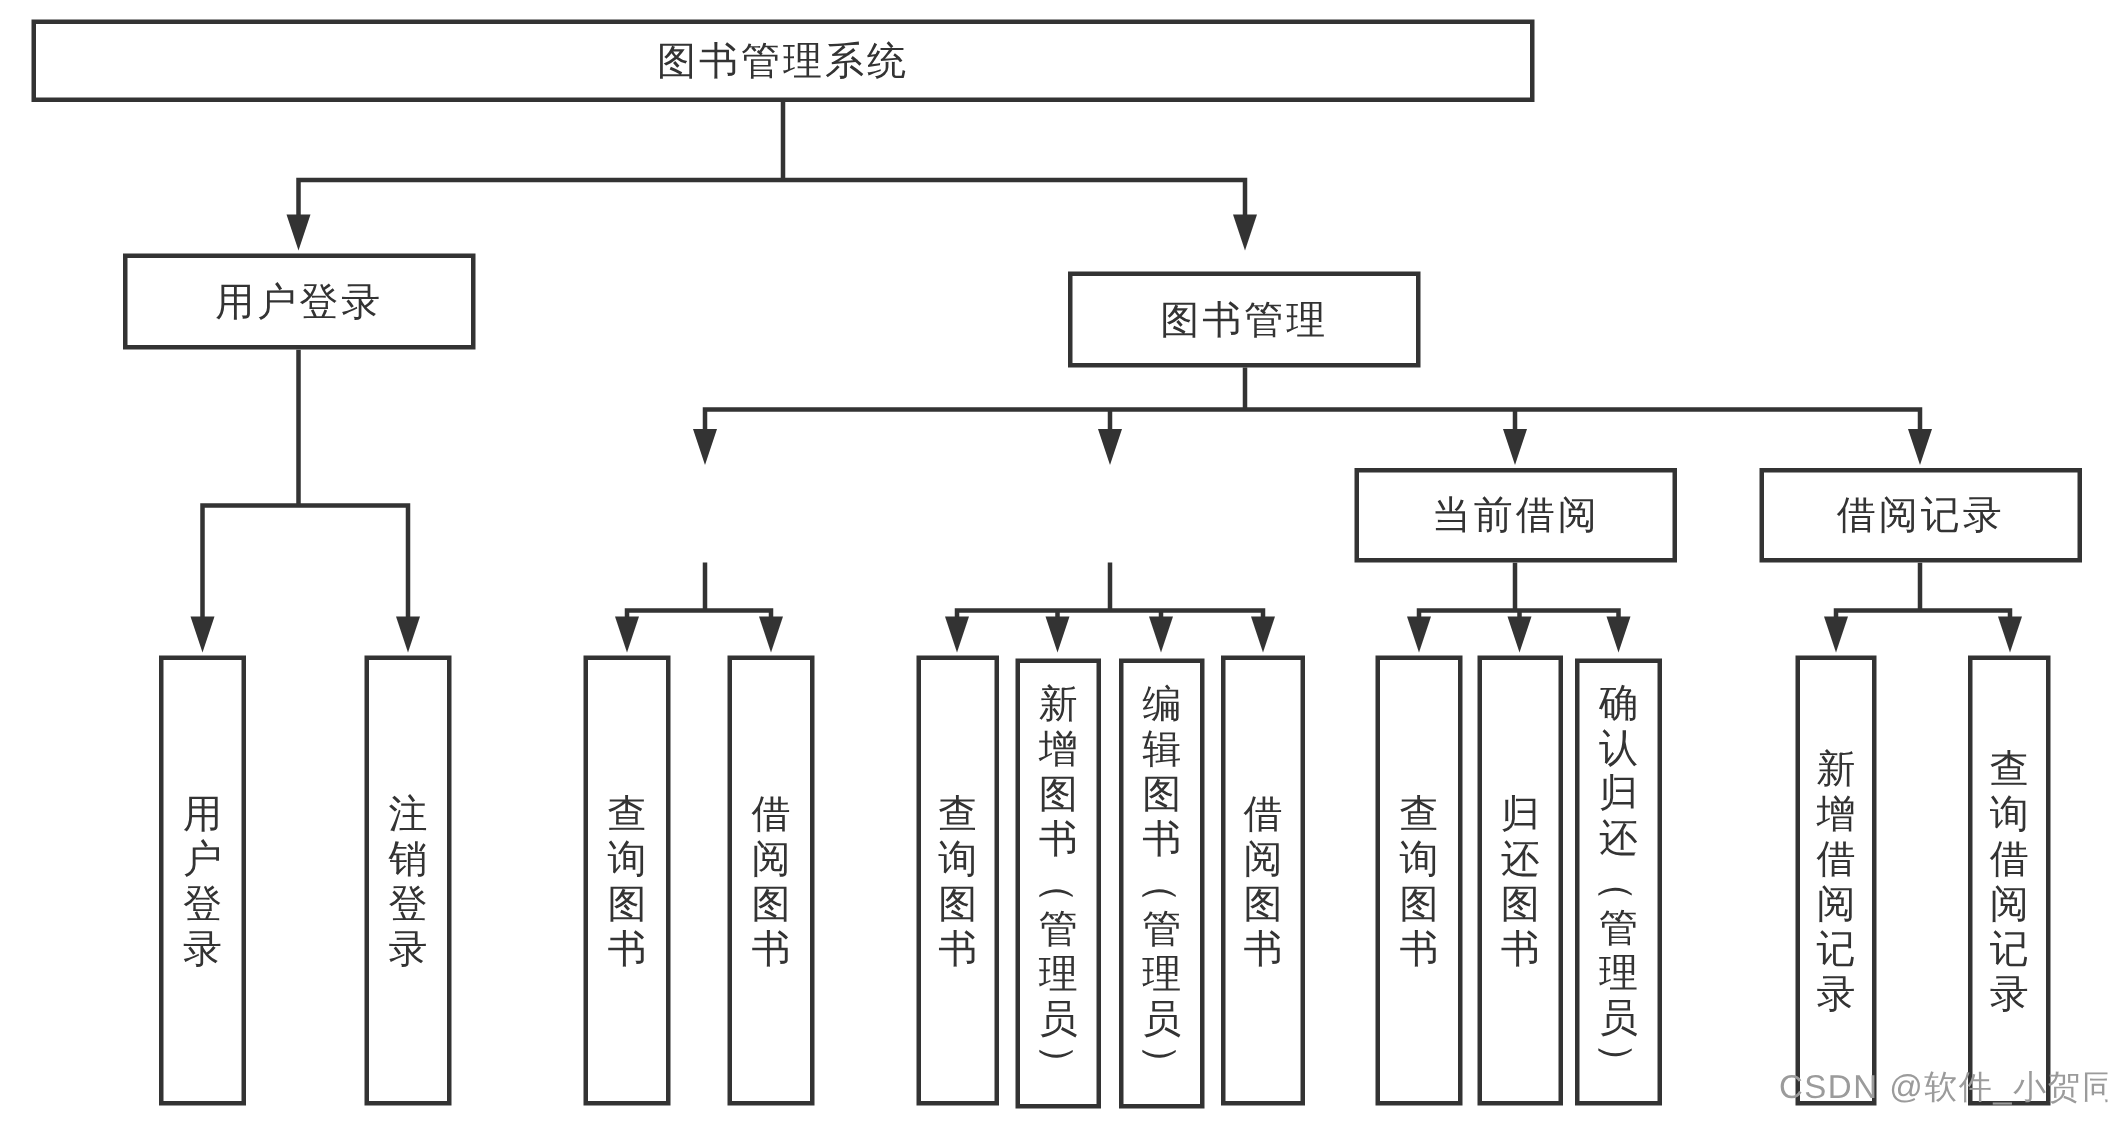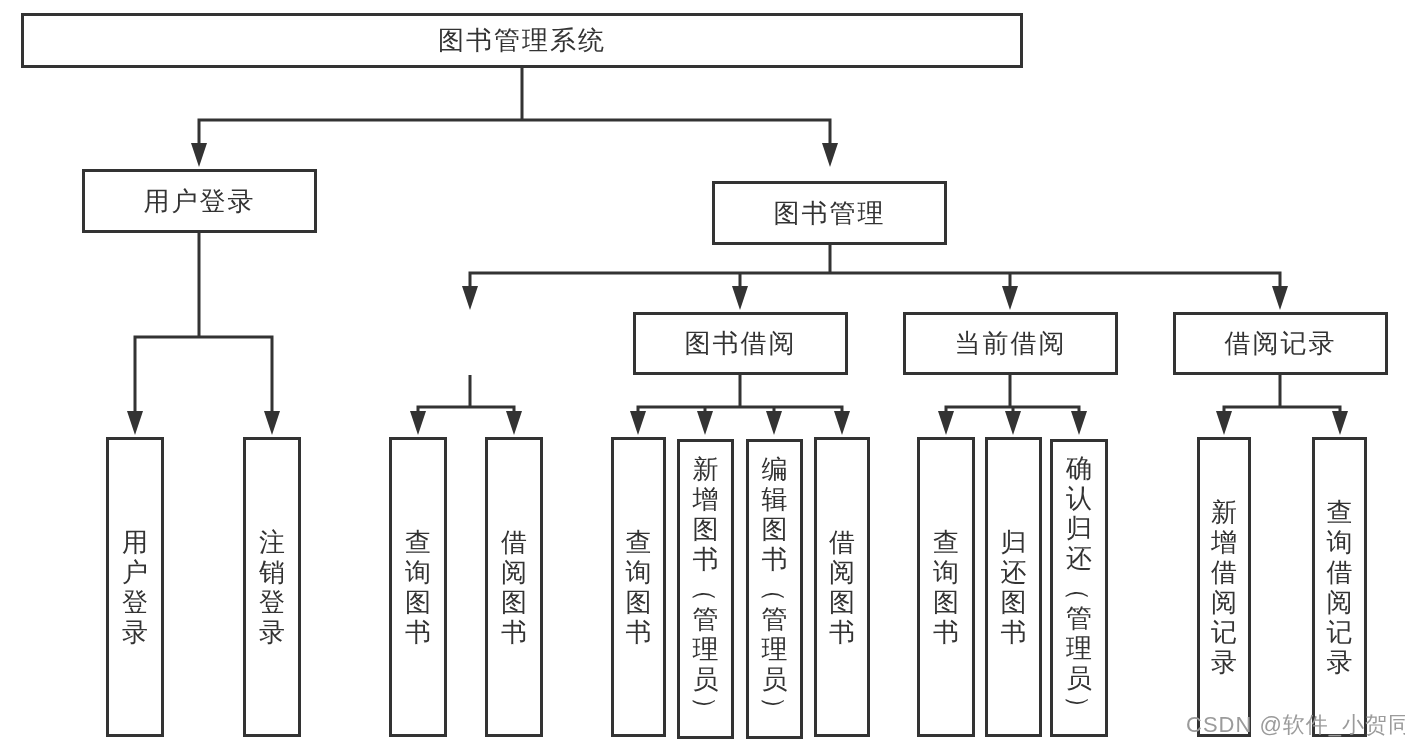--- a/index.html
+++ b/index.html
@@ -106,23 +106,20 @@
     <span>图书管理系统</span>
   </div>
 
   <div class="hbox" style="left:82px; top:169px; width:235px; height:64px;">
     <span>用户登录</span>
   </div>
   <div class="hbox" style="left:712px; top:169px; width:235px; height:64px;margin-top:12px;">
     <span>图书管理</span>
   </div>
 
-  <div class="hbox" style="left:633px; top:312px; width:215px; height:63px;">
-    <span>图书借阅</span>
-  </div>
   <div class="hbox" style="left:1173px; top:312px; width:215px; height:63px;">
     <span>借阅记录</span>
   </div>
   <div class="hbox" style="left:903px; top:312px; width:215px; height:63px;">
     <span>当前借阅</span>
   </div>
 
   <div class="vbox" style="left:106px; top:437px; width:58px; height:300px;">
     <div class="vtext">
         <div>用</div>

